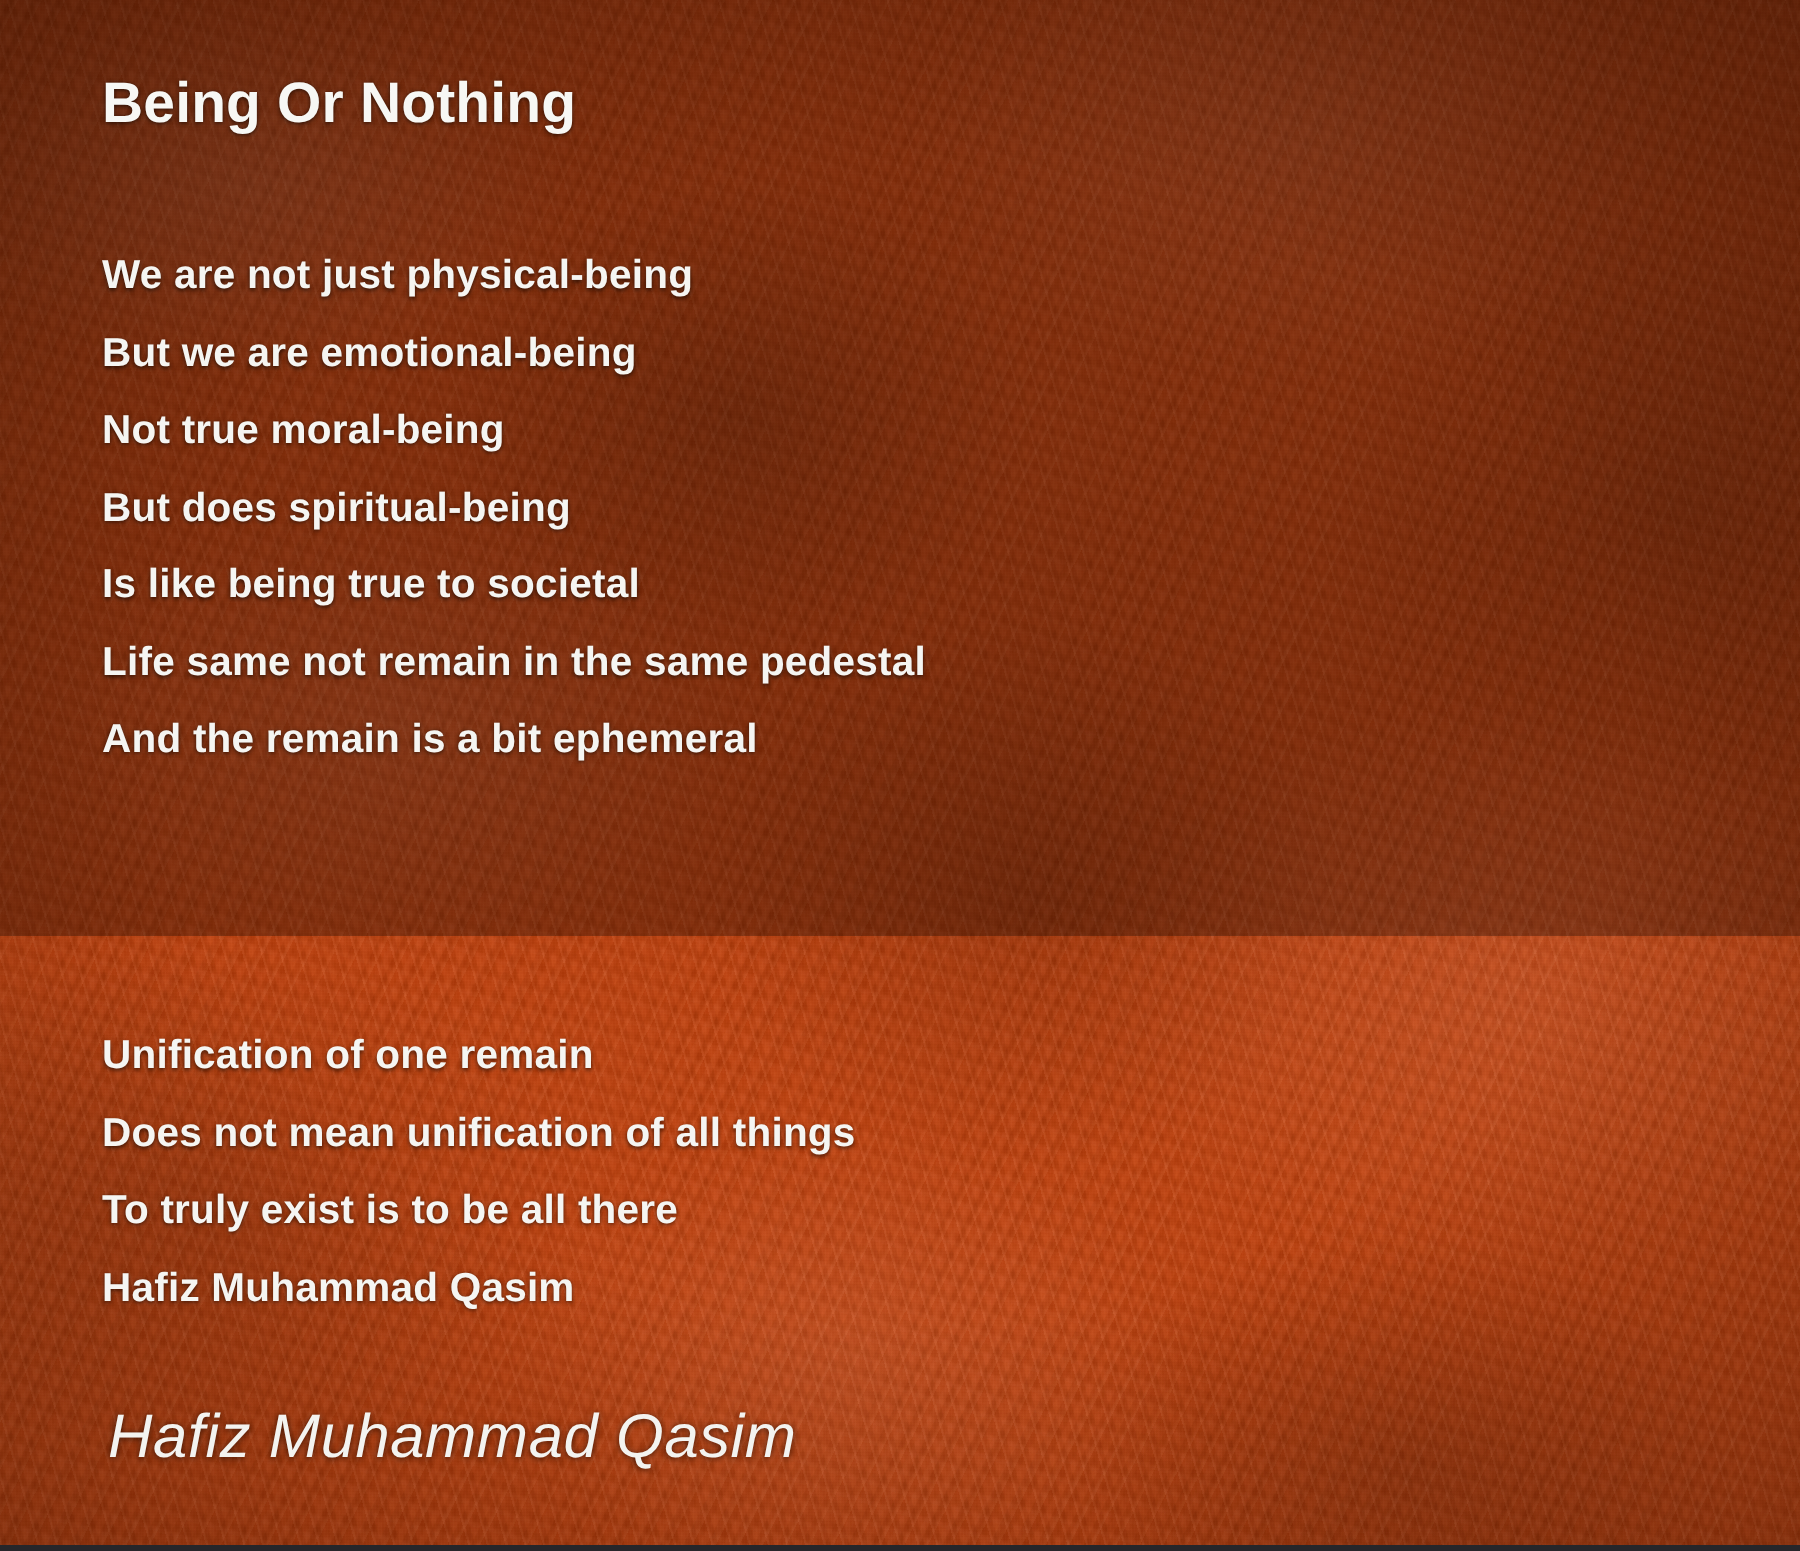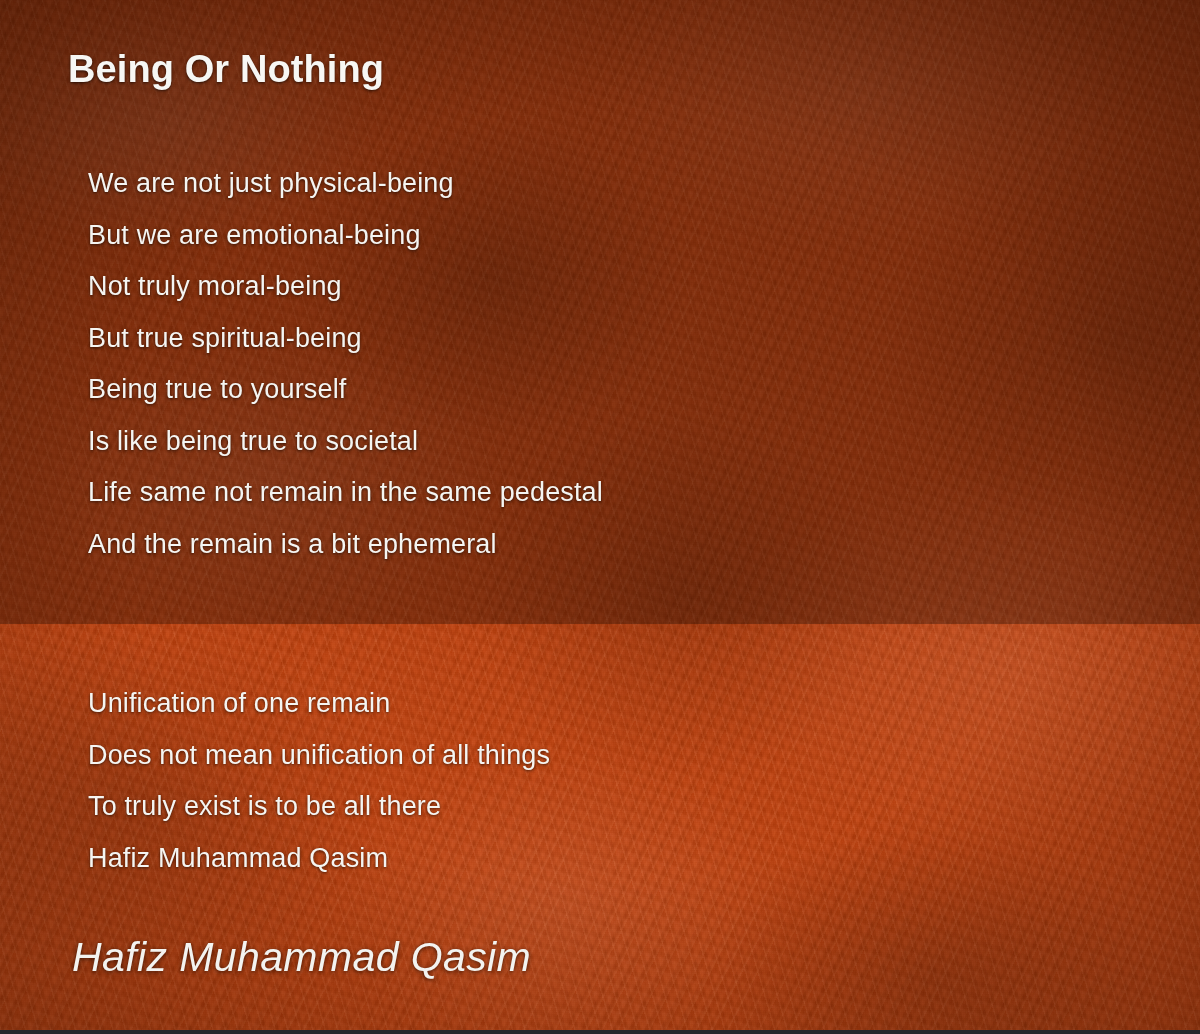--- a/index.html
+++ b/index.html
@@ -137,27 +137,26 @@
   .stanza {
     position: absolute;
     left: 68px;
   }
 
   .stanza-one { top: 158px; }
   .stanza-two { top: 678px; }
 
   .poem-line {
     font-size: 27px;
-    font-weight: normal;
+    font-weight: bold;
     color: #f5f5f2;
     line-height: 51.5px;
     letter-spacing: 0.15px;
     text-shadow: 0 1px 3px rgba(0,0,0,0.60);
     white-space: nowrap;
-    margin-left: 20px;
   }
 
   .signature {
     position: absolute;
     left: 72px;
     top: 934px;
     font-size: 41px;
     font-style: italic;
     font-weight: normal;
     color: #f3f3f0;
@@ -178,23 +177,22 @@
   <div class="vignette"></div>
   <div class="dim-band"></div>
 
   <div class="content">
 
     <div class="poem-title">Being Or Nothing</div>
 
     <div class="stanza stanza-one">
       <div class="poem-line">We are not just physical-being</div>
       <div class="poem-line">But we are emotional-being</div>
-      <div class="poem-line">Not truly moral-being</div>
-      <div class="poem-line">But true spiritual-being</div>
-      <div class="poem-line">Being true to yourself</div>
+      <div class="poem-line">Not true moral-being</div>
+      <div class="poem-line">But does spiritual-being</div>
       <div class="poem-line">Is like being true to societal</div>
       <div class="poem-line">Life same not remain in the same pedestal</div>
       <div class="poem-line">And the remain is a bit ephemeral</div>
     </div>
 
     <div class="stanza stanza-two">
       <div class="poem-line">Unification of one remain</div>
       <div class="poem-line">Does not mean unification of all things</div>
       <div class="poem-line">To truly exist is to be all there</div>
       <div class="poem-line">Hafiz Muhammad Qasim</div>

